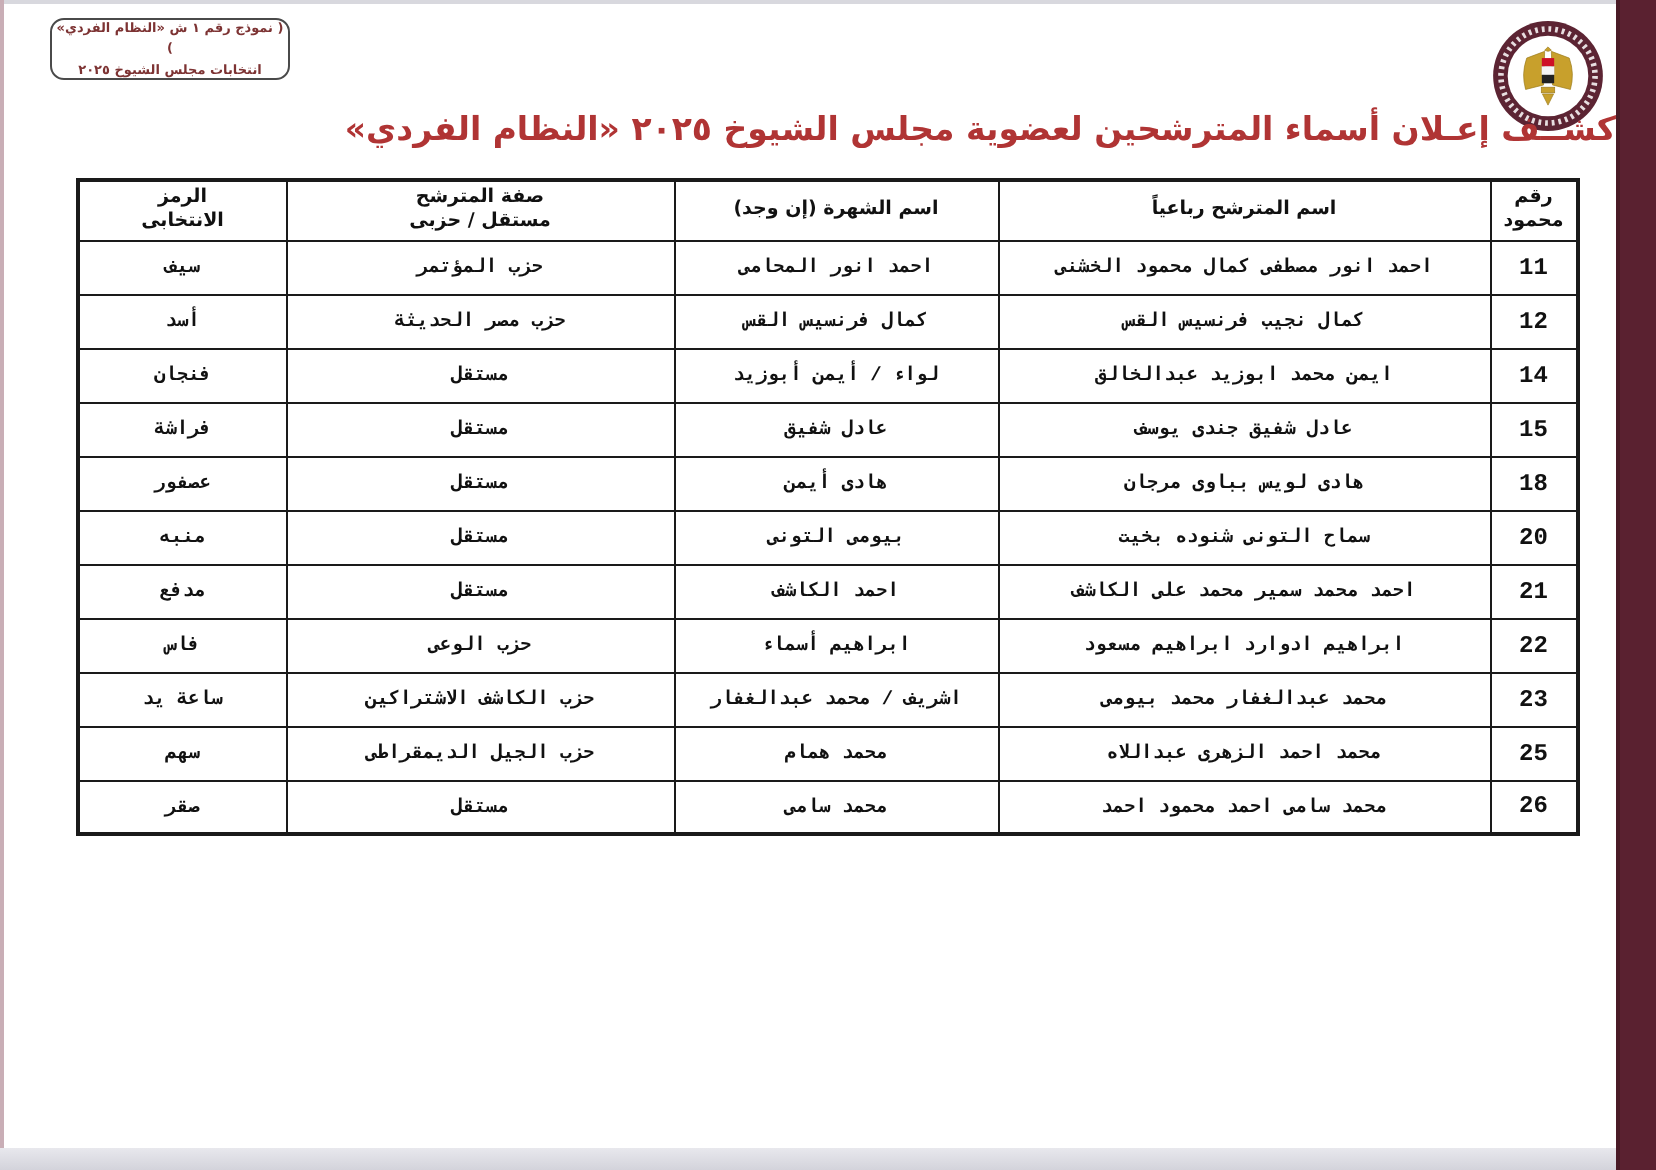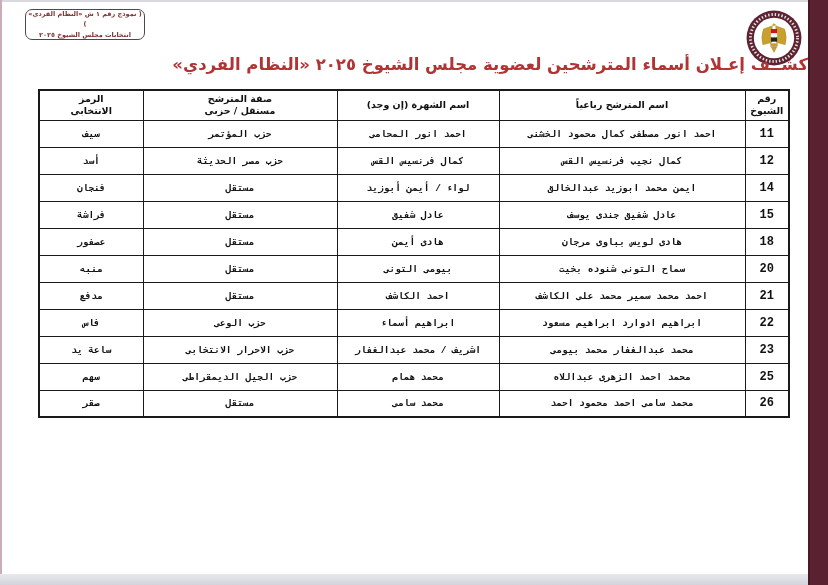--- a/index.html
+++ b/index.html
@@ -99,21 +99,21 @@
       <colgroup>
         <col class="c-serial">
           <col class="c-name">
           <col class="c-known">
           <col class="c-cap">
           <col class="c-symbol">
       </colgroup>
       <thead>
         <tr>
           <th>رقم
-الشيوخ</th>
+محمود</th>
           <th>اسم المترشح رباعياً</th>
           <th>اسم الشهرة (إن وجد)</th>
           <th>صفة المترشح
 مستقل / حزبى</th>
           <th>الرمز
 الانتخابى</th>
         </tr>
       </thead>
       <tbody>
 
@@ -170,21 +170,21 @@
           <td class="serial">22</td>
           <td>ابراهيم ادوارد ابراهيم مسعود</td>
           <td>ابراهيم أسماء</td>
           <td>حزب الوعى</td>
           <td>فاس</td>
         </tr>
           <tr style="">
           <td class="serial">23</td>
           <td>محمد عبدالغفار محمد بيومى</td>
           <td>اشريف / محمد عبدالغفار</td>
-          <td>حزب الاحرار الانتخابى</td>
+          <td>حزب الكاشف الاشتراكين</td>
           <td>ساعة يد</td>
         </tr>
           <tr style="">
           <td class="serial">25</td>
           <td>محمد احمد الزهرى عبداللاه</td>
           <td>محمد همام</td>
           <td>حزب الجيل الديمقراطى</td>
           <td>سهم</td>
         </tr>
           <tr style="">

